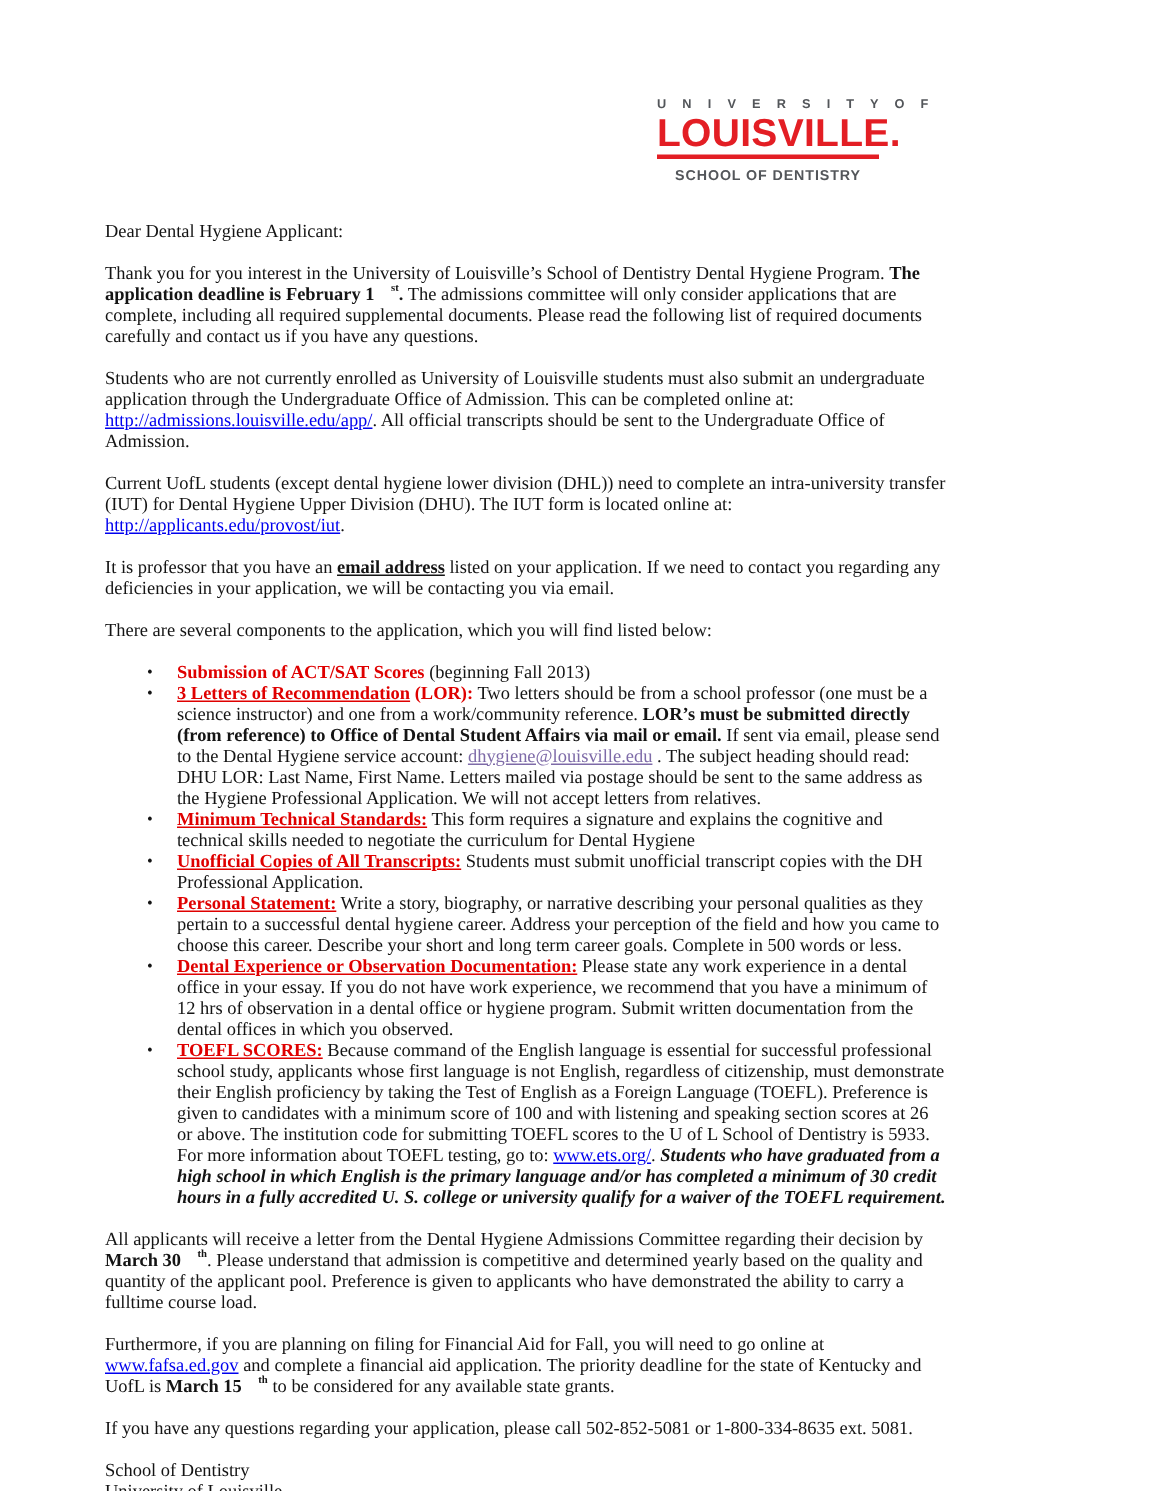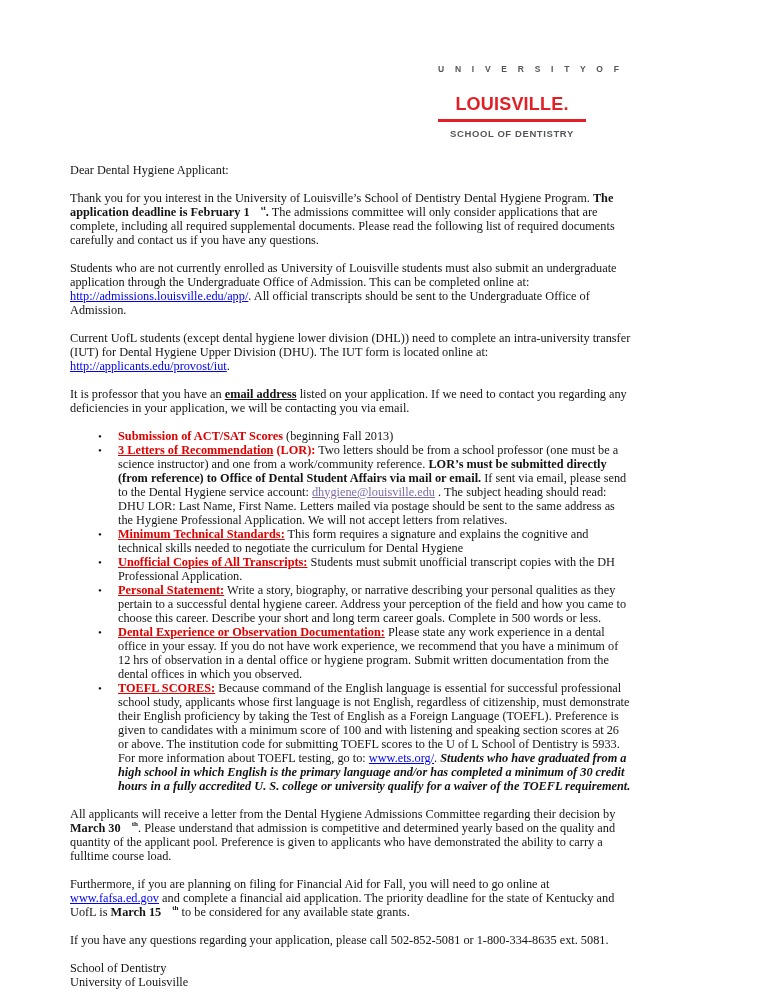--- a/index.html
+++ b/index.html
@@ -15,22 +15,22 @@
     overflow:hidden;
     box-sizing:border-box;
     padding:64px 52px 0 70px;
   }
   
   .logo-row{display:flex;justify-content:flex-end;margin-bottom:24px;}
   .logo{width:148px;margin-right:46px;text-align:center;
         font-family:"Liberation Sans","DejaVu Sans",sans-serif;}
   .logo-top{font-size:8.5px;font-weight:bold;letter-spacing:4.2px;
             color:#53565A;white-space:nowrap;line-height:10px;}
-  .logo-main{font-size:18px;font-weight:bold;letter-spacing:0.2px;
-             line-height:27px;white-space:nowrap;margin-top:17px;}
+  .logo-main{font-size:26px;font-weight:bold;letter-spacing:0.2px;
+             line-height:27px;white-space:nowrap;margin-top:1px;}
   .logo-rule{height:2.5px;margin-top:1px;}
   .logo-sub{font-size:9.5px;font-weight:bold;letter-spacing:0.6px;
             color:#53565A;white-space:nowrap;margin-top:6px;line-height:11px;}
   
   .p{margin:0 0 14px 0;}
   .lines div{margin:0;}
   .b{font-weight:bold;}
   .i{font-style:italic;}
   .u{text-decoration:underline;}
   .red{color:#DF0000;}
@@ -55,20 +55,21 @@
       <div class="logo-sub">SCHOOL OF DENTISTRY</div>
     </div>
   </div>
 
   <div>
       <div class="p"><span class="">Dear Dental Hygiene Applicant:</span></div>
       <div class="p"><span class="">Thank you for you interest in the University of Louisville’s School of Dentistry Dental Hygiene Program.  </span><span class="b">The application deadline is February 1</span><span class="b sup">st</span><span class="b">.</span><span class="">  The admissions committee will only consider applications that are complete, including all required supplemental documents.  Please read the following list of required documents carefully and contact us if you have any questions.</span></div>
       <div class="p"><span class="">Students who are not currently enrolled as University of Louisville students must also submit an undergraduate application through the Undergraduate Office of Admission.  This can be completed online at:  </span><a href="#" class="link">http://admissions.louisville.edu/app/</a><span class="">.  All official transcripts should be sent to the Undergraduate Office of Admission.</span></div>
       <div class="p"><span class="">Current UofL students (except dental hygiene lower division (DHL)) need to complete an intra-university transfer (IUT) for Dental Hygiene Upper Division (DHU).  The IUT form is located online at:  </span><a href="#" class="link">http://applicants.edu/provost/iut</a><span class="">.</span></div>
       <div class="p"><span class="">It is professor that you have an </span><span class="b u">email address</span><span class=""> listed on your application.  If we need to contact you regarding any deficiencies in your application, we will be contacting you via email.</span></div>
+      <div class="p"><span class="">There are several components to the application, which you will find listed below:</span></div>
       <div class="bullets">
         <div class="bullet-item">
           <span class="dot">•</span>
           <span class="bullet-text"><span class="b red">Submission of ACT/SAT Scores</span><span class=""> (beginning Fall 2013)</span></span>
         </div>
         <div class="bullet-item">
           <span class="dot">•</span>
           <span class="bullet-text"><span class="b u red">3 Letters of Recommendation</span><span class="b red"> (LOR):</span><span class=""> Two letters should be from a school professor (one must be a science instructor) and one from a work/community reference.   </span><span class="b">LOR’s must be submitted directly (from reference) to Office of Dental Student Affairs via mail or email.</span><span class="">  If sent via email, please send to the Dental Hygiene service account: </span><a href="#" class="vlink">dhygiene@louisville.edu</a><span class=""> .  The subject heading should read: DHU LOR:  Last Name, First Name.  Letters mailed via postage should be sent to the same address as the Hygiene Professional Application.  We will not accept letters from relatives.</span></span>
         </div>
         <div class="bullet-item">

